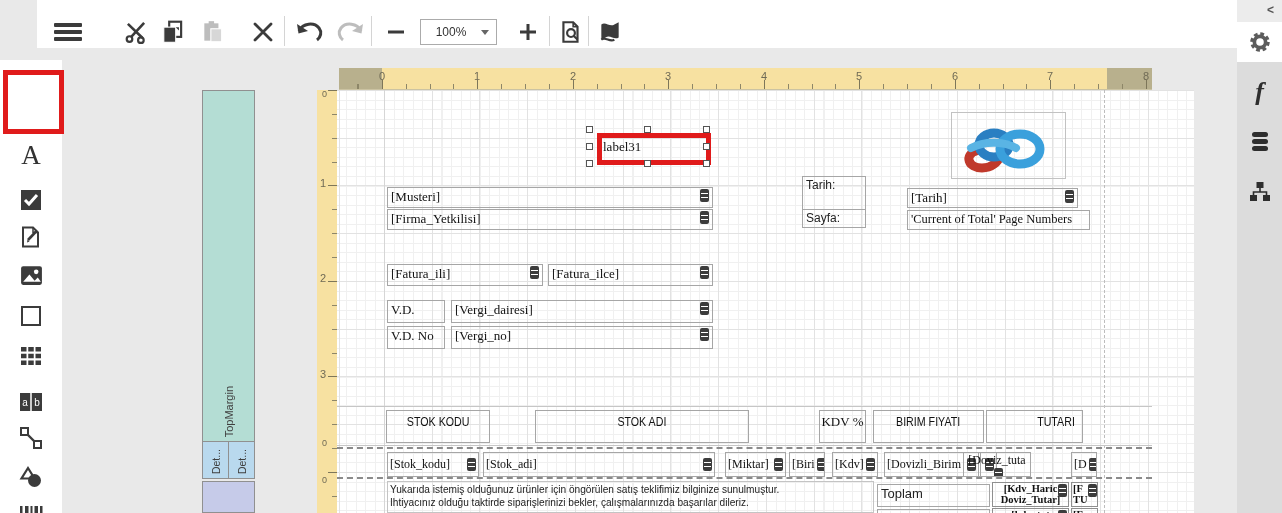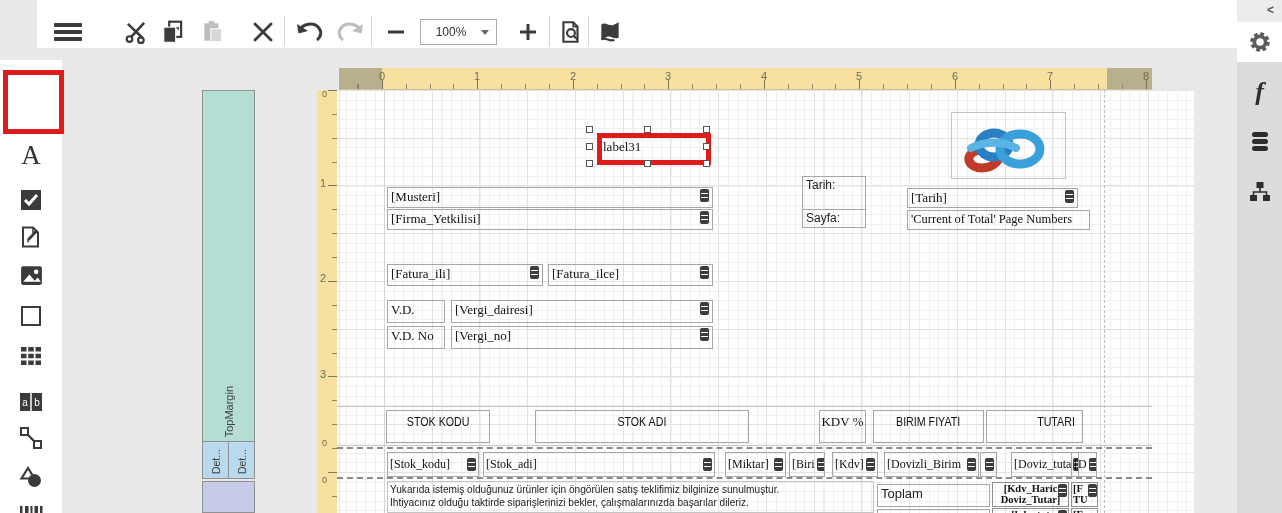--- a/index.html
+++ b/index.html
@@ -369,21 +369,21 @@
           <span class="dic"></span>
         </div>
       <div class="dc" style="left:547px;width:95px;">
           <span>[Dovizli_Birim</span>
           <span class="dic"></span>
         </div>
       <div class="dc" style="left:643px;width:17px;justify-content:center;">
           <span></span>
           <span class="dic"></span>
         </div>
-      <div class="dc" style="left:674px;width:68px;">
+      <div class="dc" style="left:626px;width:68px;flex-direction:column;">
           <span>[Doviz_tuta</span>
           <span class="dic"></span>
         </div>
       <div class="dc" style="left:734px;width:26px;">
           <span>[D</span>
           <span class="dic"></span>
         </div>
 
       <div style="position:absolute;left:50px;top:391px;width:487px;height:32px;border:1px solid #c4c4c4;box-sizing:border-box;">
         <div class="note" style="left:2px;top:1px;position:absolute;">Yukarıda istemiş olduğunuz ürünler için öngörülen satış teklifimiz bilginize sunulmuştur.</div>

